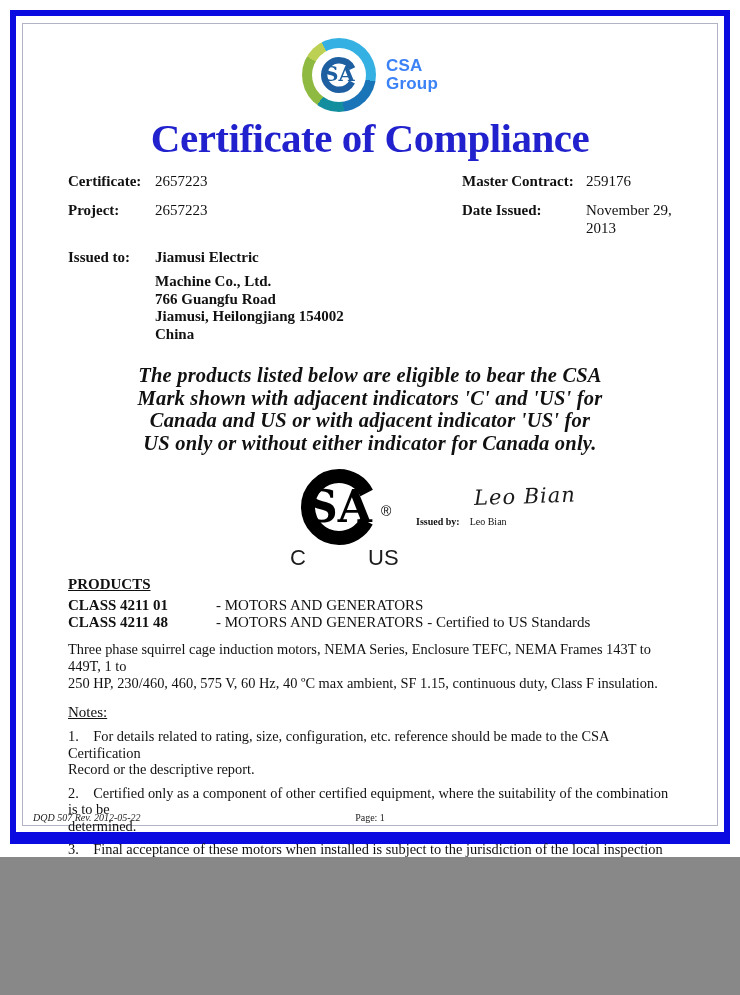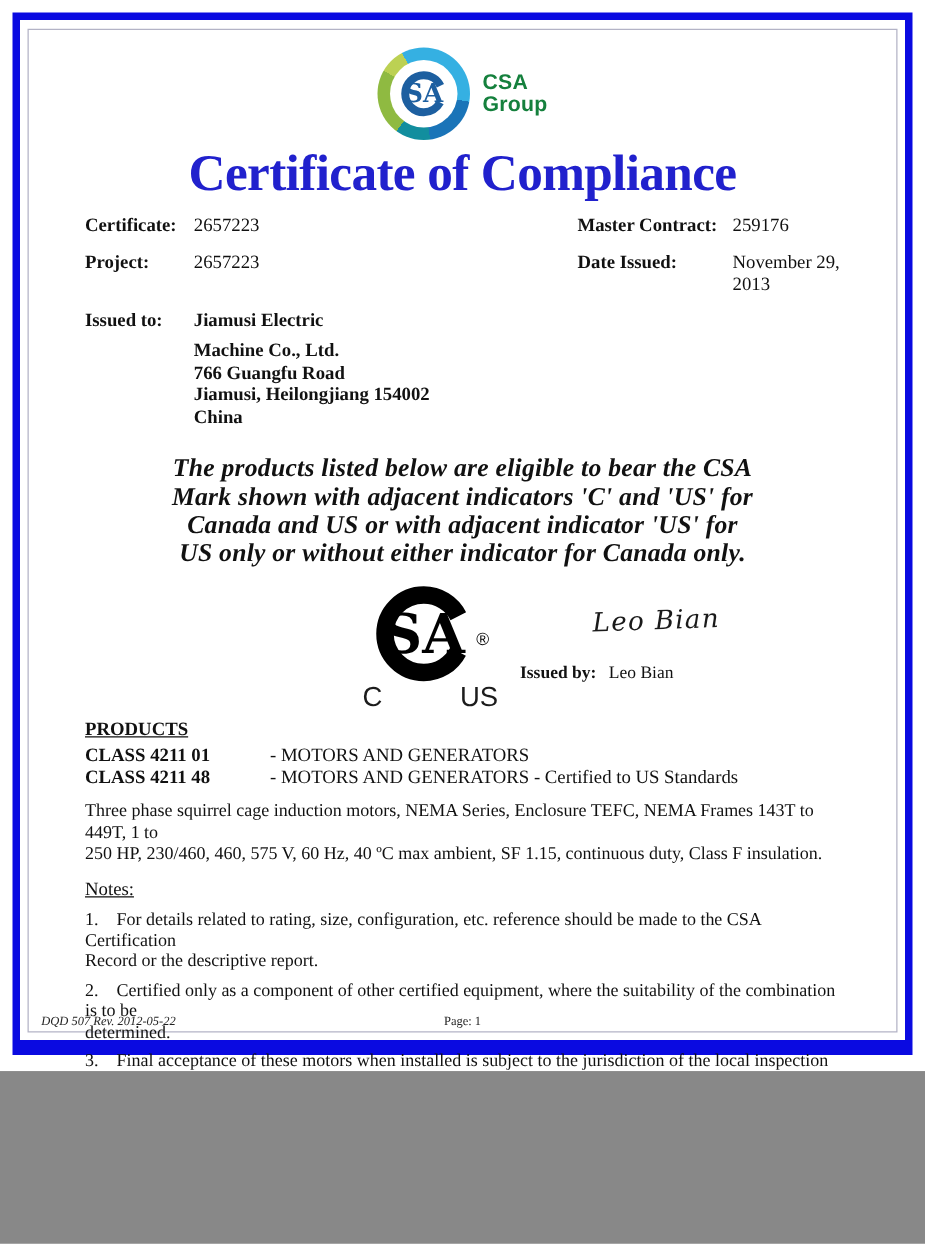--- a/index.html
+++ b/index.html
@@ -31,21 +31,21 @@
                 #128e9e 172deg 216deg, #8fba41 216deg 300deg,
                 #bcd153 300deg 332deg, #35b0e2 332deg 360deg);
     display:flex; align-items:center; justify-content:center;
   }
   .globe-inner {
     width:54px; height:54px; border-radius:50%; background:#fff;
     display:flex; align-items:center; justify-content:center;
   }
   .logo-text {
     font-family:"Liberation Sans", sans-serif; font-weight:bold;
-    font-size:17px; line-height:1.08; color:#15803d; letter-spacing:0.2px;
+    font-size:17px; line-height:1.08; color:#3b82f6; letter-spacing:0.2px;
   }
   .monogram-text {
     font-family:"DejaVu Serif", serif; font-weight:bold;
   }
 
   
   .title {
     margin-top:3px; text-align:center; color:#2121cd;
     font-size:41px; font-weight:bold; letter-spacing:-0.5px; line-height:1.1;
   }
@@ -69,21 +69,21 @@
 
   
   .mark-row { margin-top:9px; display:flex; align-items:flex-start; }
   .csa-mark { margin-left:216px; width:124px; height:104px; }
   .issued-block { margin-left:8px; width:180px; }
   .signature {
     margin-top:21px; margin-left:58px;
     font-family:"DejaVu Serif", serif; font-style:italic;
     font-size:21px; letter-spacing:1px; transform:rotate(-2deg); color:#1a1a1a;
   }
-  .issued-line { margin-top:22px; font-size:14px; line-height:18px; display:flex; }
+  .issued-line { margin-top:5px; font-size:10px; line-height:18px; display:flex; }
   .issued-label { font-weight:bold; }
   .issued-value { margin-left:10px; }
 
   
   .products { margin-top:9px; font-size:15px; }
   .sec-heading { font-weight:bold; text-decoration:underline; font-size:15px; }
   .class-list { margin-top:4px; }
   .class-row { display:flex; line-height:16.5px; }
   .class-code { width:148px; font-weight:bold; }
   .class-desc { flex:1; }

